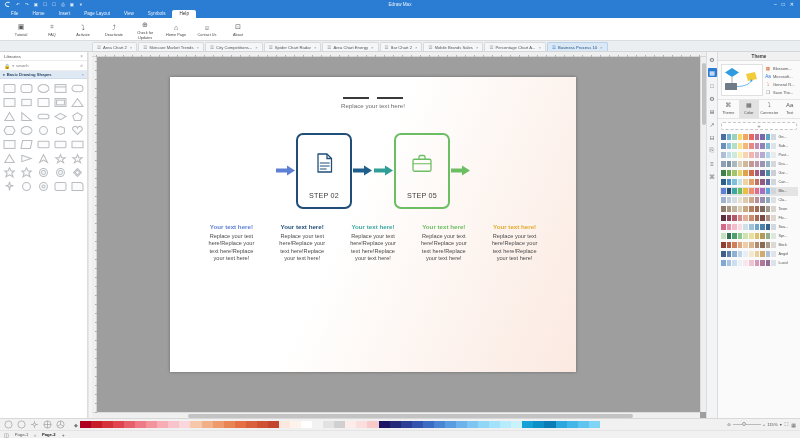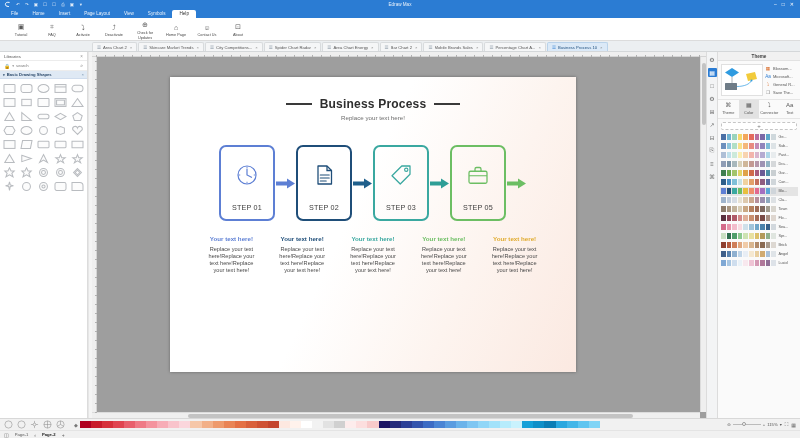--- a/index.html
+++ b/index.html
@@ -656,64 +656,44 @@
           </div>
         </div>
       <div class="canvas-scroll">
 
         <div class="page">
           <div class="page-tint"></div>
           <div class="page-inner">
 
             <div class="d-title-row">
               <div class="d-dash"></div>
-              <div class="d-title">Business Process</div>
               <div class="d-dash"></div>
             </div>
             <div class="d-sub">Replace your text here!</div>
 
             <div class="steps" id="steps">
-                <div class="step-box" style="border-color: rgb(93, 127, 212);">
-                  <div class="step-ico">
-                    <svg viewBox="0 0 32 32">
-                      <circle cx="16" cy="16" r="12" fill="none" stroke="#5d7fd4" stroke-width="1.6"></circle>
-                      <path d="M16 8 V16 L22 19" fill="none" stroke="#5d7fd4" stroke-width="1.6" stroke-linecap="round"></path>
-                      <path d="M16 5v2M16 27v-2M5 16h2M27 16h-2" stroke="#5d7fd4" stroke-width="1.2"></path>
-                    </svg>
-                  </div>
-                  <div class="step-label">STEP 01</div>
-                </div>
                 <div class="arrow">
                   <svg viewBox="0 0 38 22">
                     <path d="M0 7 H22 V1 L38 11 L22 21 V15 H0 Z" fill="#5d7fd4"></path>
                   </svg>
                 </div>
                 <div class="step-box" style="border-color: rgb(31, 78, 121); justify-content: center;">
                   <div class="step-ico">
                     <svg viewBox="0 0 32 32">
                       <path d="M8 4 h12 l6 6 v18 h-18 z" fill="none" stroke="#1f4e79" stroke-width="1.7" stroke-linejoin="round"></path>
                       <path d="M20 4 v6 h6" fill="none" stroke="#1f4e79" stroke-width="1.7"></path>
                       <path d="M11 16h12M11 20h12M11 24h8" stroke="#1f4e79" stroke-width="1.4" stroke-linecap="round"></path>
                     </svg>
                   </div>
                   <div class="step-label">STEP 02</div>
                 </div>
                 <div class="arrow">
                   <svg viewBox="0 0 38 22">
                     <path d="M0 7 H22 V1 L38 11 L22 21 V15 H0 Z" fill="#1f5f8b"></path>
                   </svg>
-                </div>
-                <div class="step-box" style="border-color: rgb(58, 168, 160);">
-                  <div class="step-ico">
-                    <svg viewBox="0 0 32 32">
-                      <path d="M17 4 H28 V15 L15 28 L4 17 Z" fill="none" stroke="#3aa8a0" stroke-width="1.7" stroke-linejoin="round"></path>
-                      <circle cx="23" cy="9" r="2.2" fill="none" stroke="#3aa8a0" stroke-width="1.5"></circle>
-                    </svg>
-                  </div>
-                  <div class="step-label">STEP 03</div>
                 </div>
                 <div class="arrow">
                   <svg viewBox="0 0 38 22">
                     <path d="M0 7 H22 V1 L38 11 L22 21 V15 H0 Z" fill="#2e9e96"></path>
                   </svg>
                 </div>
                 <div class="step-box" style="border-color: rgb(108, 190, 99);">
                   <div class="step-ico">
                     <svg viewBox="0 0 32 32">
                       <rect x="4" y="11" width="24" height="16" rx="2" fill="none" stroke="#6cbe63" stroke-width="1.7"></rect>

